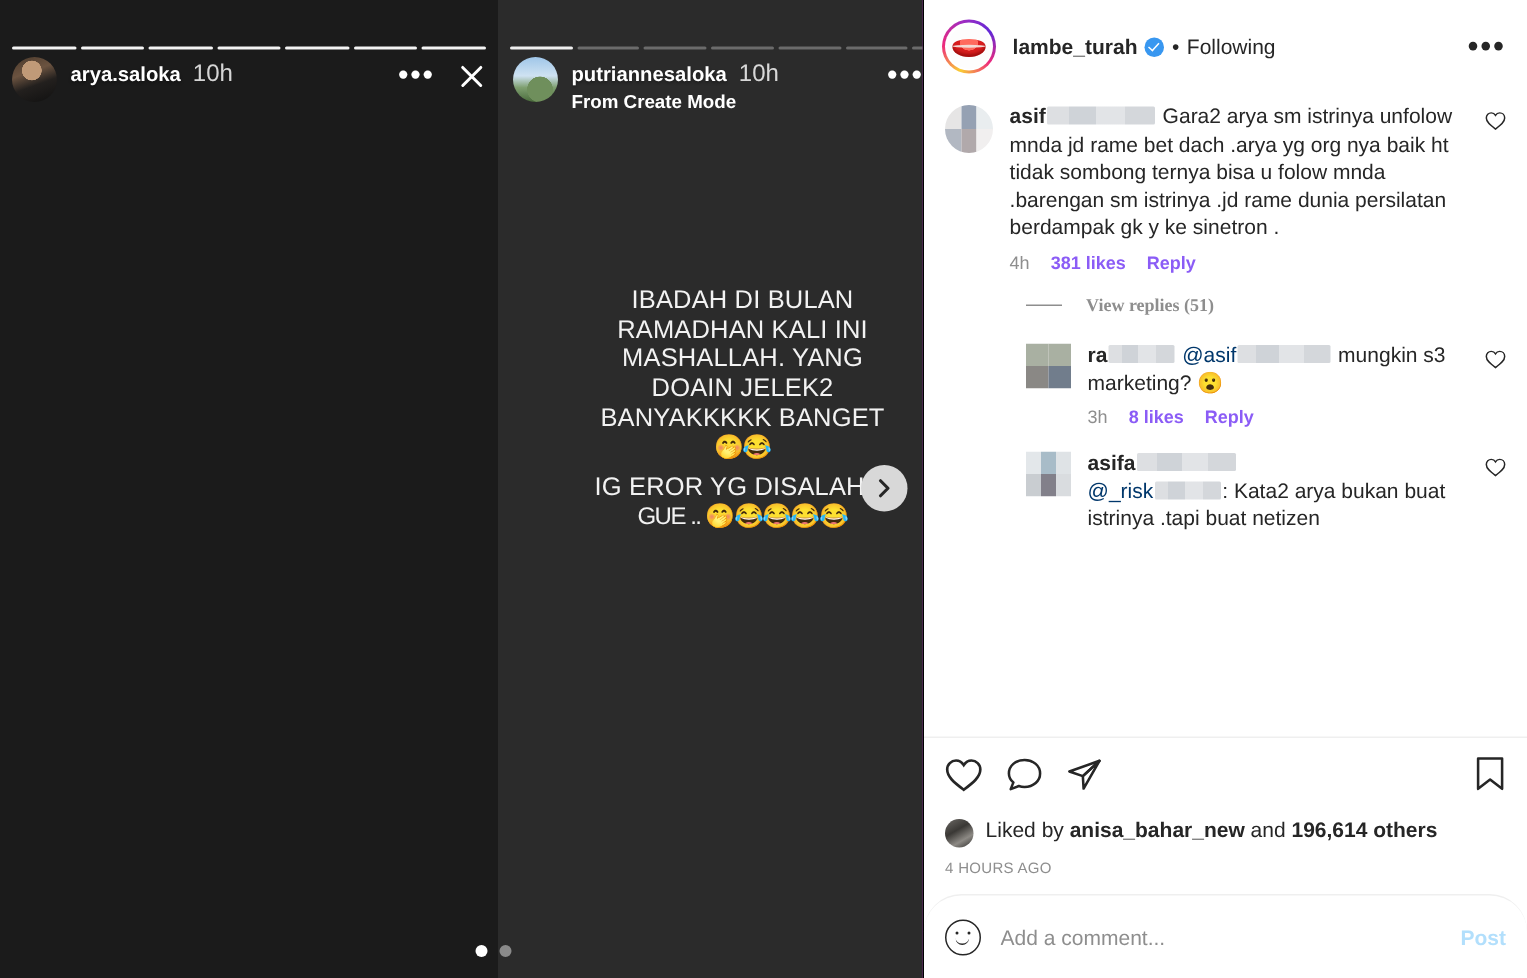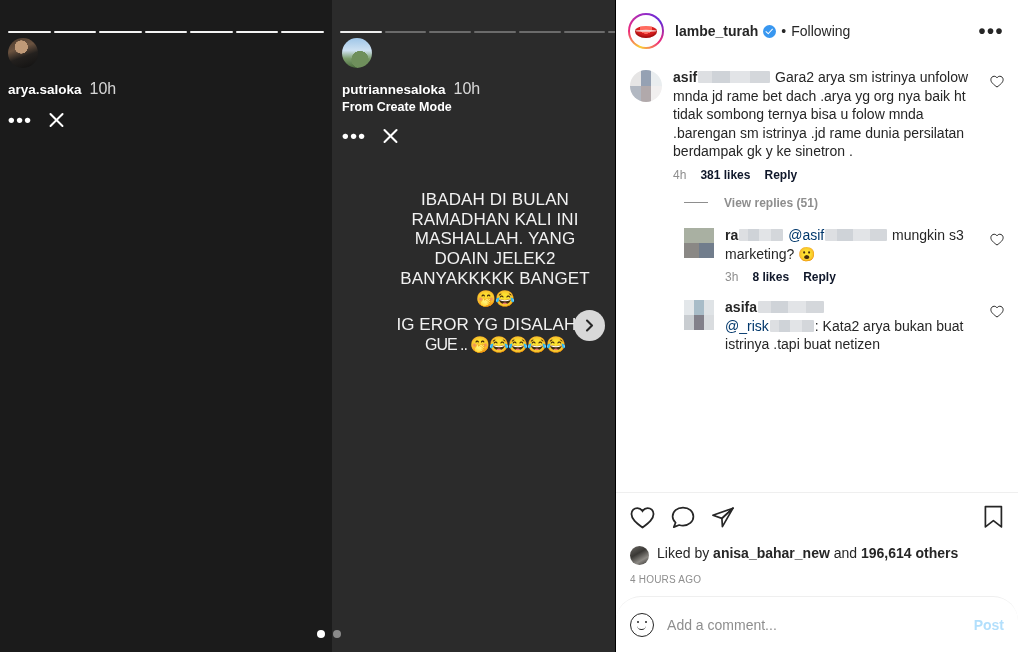--- a/index.html
+++ b/index.html
@@ -101,21 +101,20 @@
   .progress.cur .pbar { background: rgba(255,255,255,.30); }
   .progress.cur .pbar.full { background: rgba(255,255,255,.92); }
 
   
   .st-head {
     position: absolute;
     display: flex;
     align-items: flex-start;
     gap: 9px;
     z-index: 7;
-    flex-direction: column;
   }
   .st-head.prev { left: 8px; top: 38px; width: 316px; }
   .st-head.cur  { left: 342px; top: 38px; width: 308px; }
 
   .st-av {
     width: 30px; height: 30px;
     border-radius: 50%;
     flex: 0 0 30px;
     overflow: hidden;
     position: relative;
@@ -285,28 +284,29 @@
     display: inline-block;
     height: 12px; vertical-align: -1px;
     background: linear-gradient(90deg,#dddfe2 0 20%, #cfd3d8 20% 45%, #e2e4e7 45% 72%, #d4d7db 72% 100%);
     border-radius: 1px;
     margin: 0 1px;
   }
   .cmeta {
     display: flex; align-items: center; gap: 14px;
     font-size: 12px; color: #8e8e8e; margin: 7px 0 12px 0;
   }
-  .cmeta .bold { font-weight: bold; color: #0f172a; }
+  .cmeta .bold { font-weight: bold; color: #8b5cf6; }
   .clike {
     width: 14px; flex: 0 0 14px; padding-top: 6px;
     color: #262626; cursor: pointer;
   }
   .view-replies {
     display: flex; align-items: center; gap: 16px;
     margin: 2px 0 16px 54px;
+    font-family: Liberation Serif, serif;
   }
   .vr-line { width: 24px; height: 1px; background: #8e8e8e; }
   .vr-text { font-size: 12px; font-weight: bold; color: #8e8e8e; cursor: pointer; }
 
   
   .actions {
     flex: 0 0 auto;
     border-top: 1px solid #efefef;
     padding: 12px 14px 0 14px;
     background:#fff;

